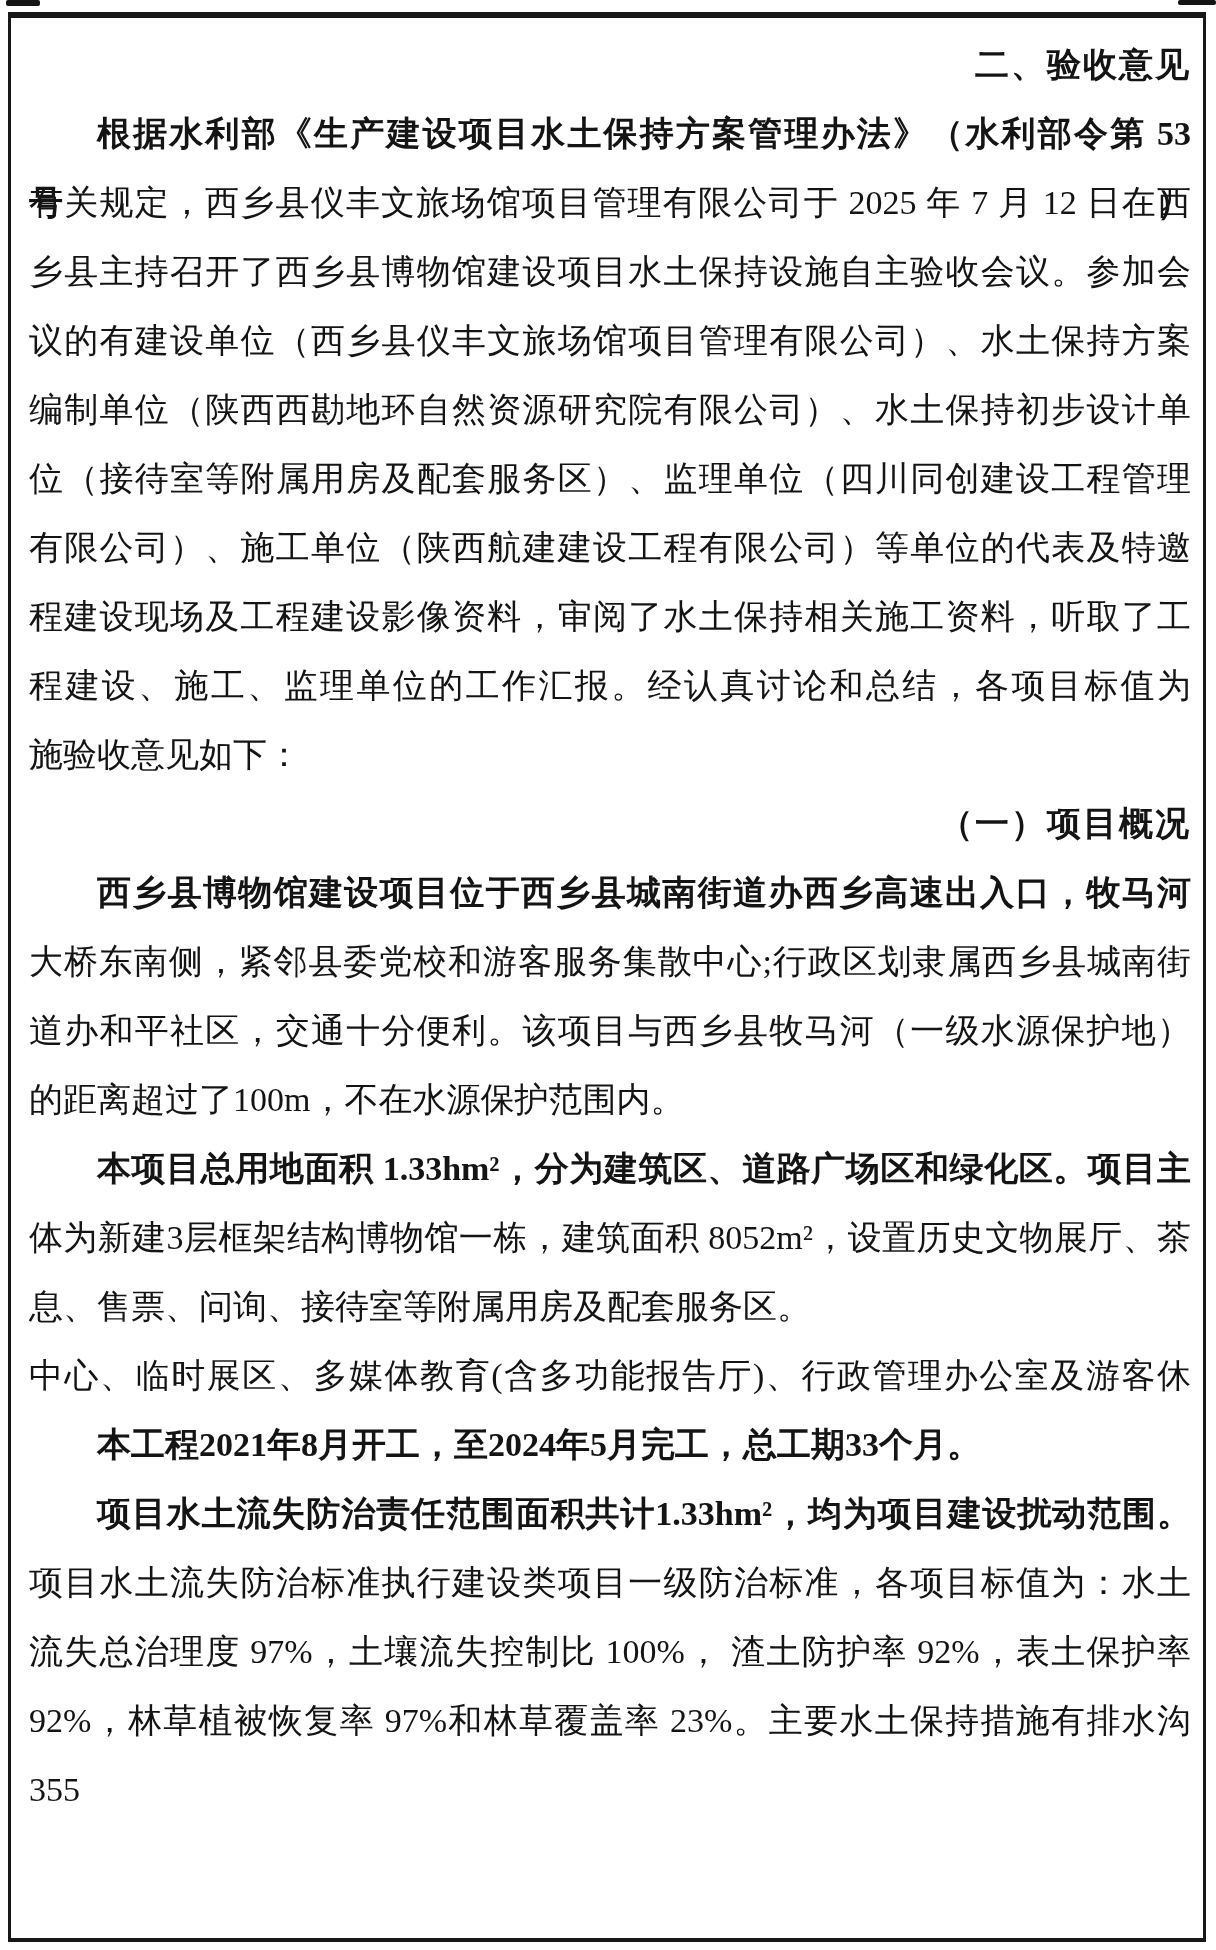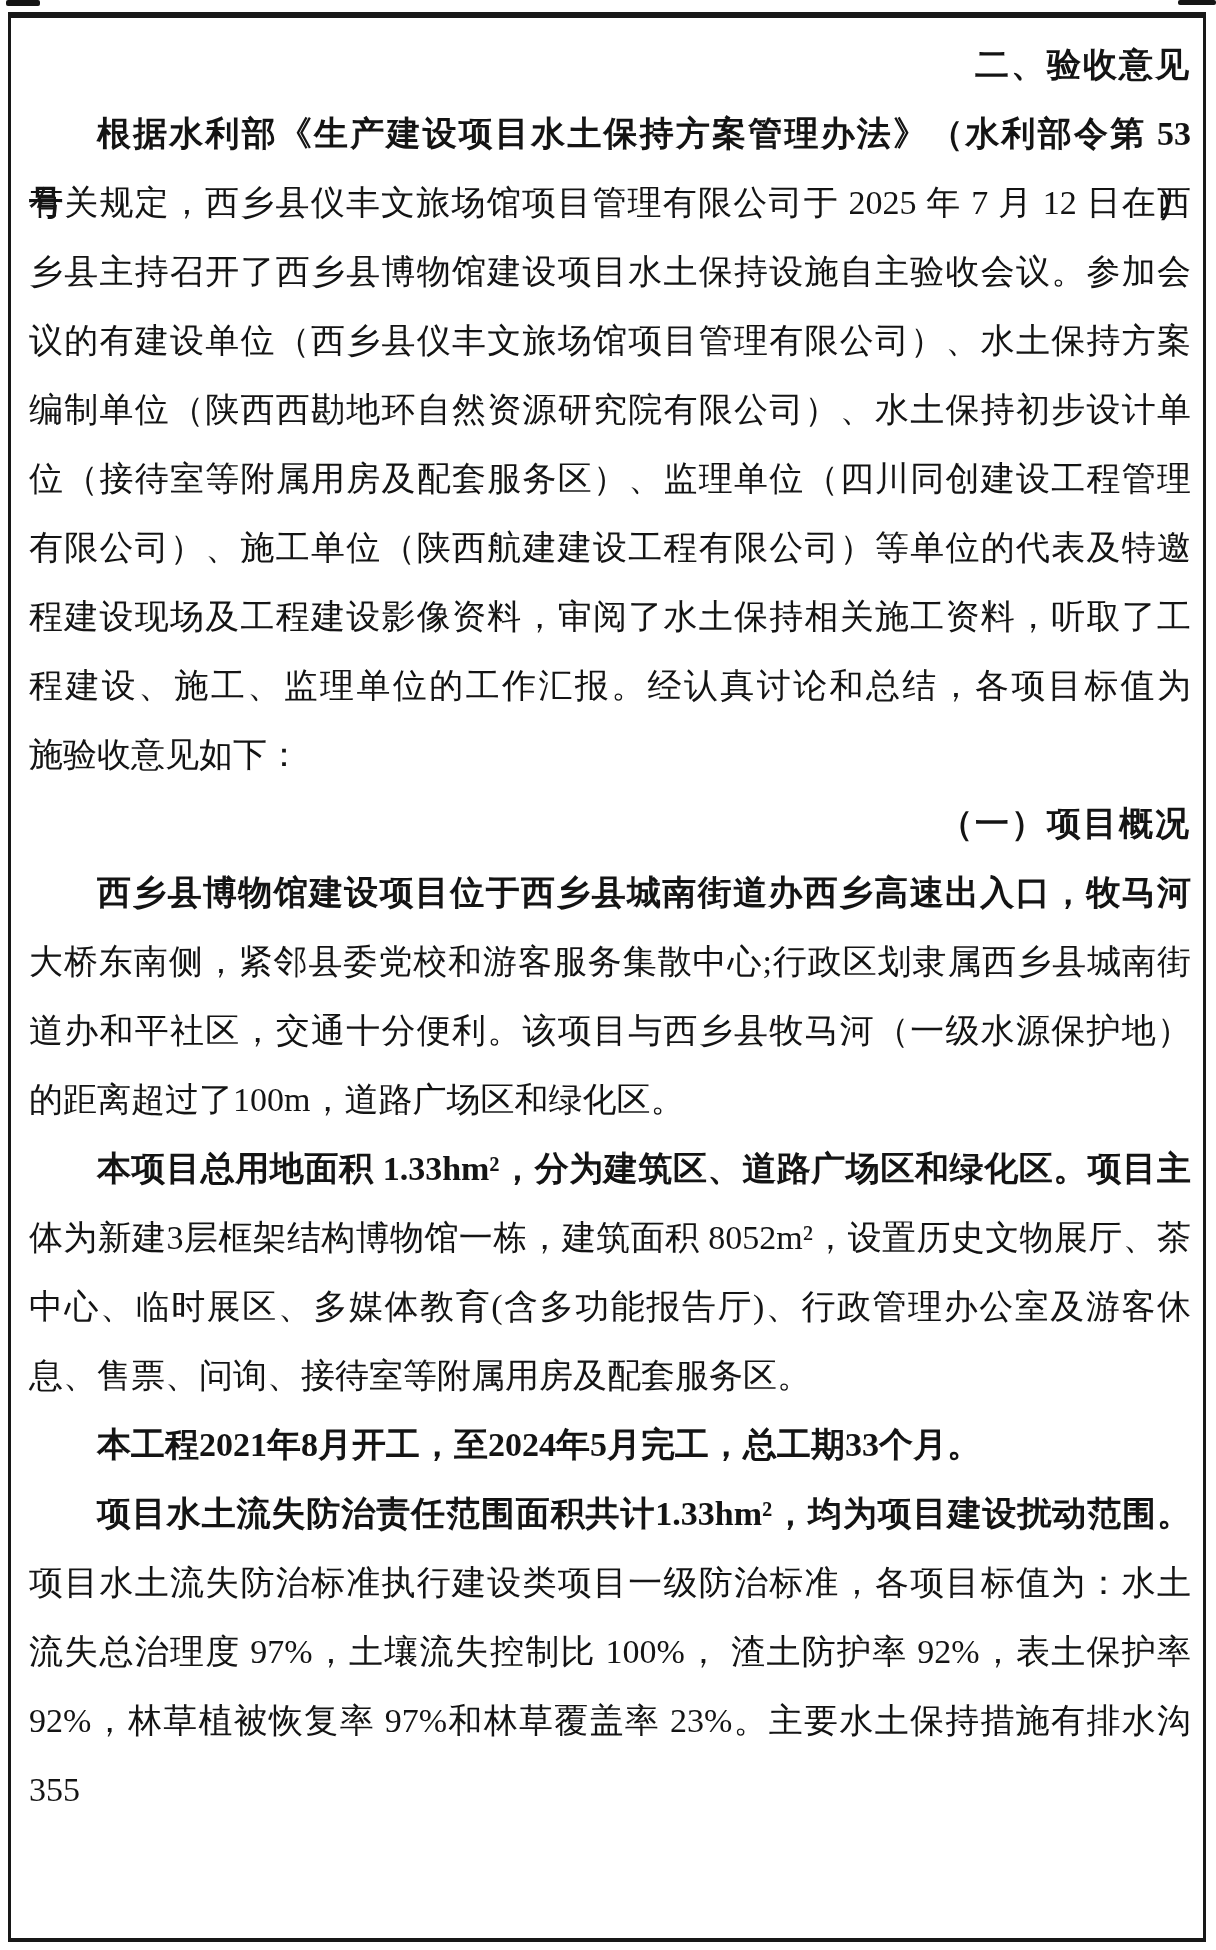--- a/index.html
+++ b/index.html
@@ -88,24 +88,24 @@
     <div class="line j">编制单位（陕西西勘地环自然资源研究院有限公司）、水土保持初步设计单</div>
     <div class="line j">位（接待室等附属用房及配套服务区）、监理单位（四川同创建设工程管理</div>
     <div class="line j">有限公司）、施工单位（陕西航建建设工程有限公司）等单位的代表及特邀</div>
     <div class="line j">程建设现场及工程建设影像资料，审阅了水土保持相关施工资料，听取了工</div>
     <div class="line j">程建设、施工、监理单位的工作汇报。经认真讨论和总结，各项目标值为</div>
     <div class="line">施验收意见如下：</div>
     <div class="line h ind">（一）项目概况</div>
     <div class="line ind j">西乡县博物馆建设项目位于西乡县城南街道办西乡高速出入口，牧马河</div>
     <div class="line j">大桥东南侧，紧邻县委党校和游客服务集散中心;行政区划隶属西乡县城南街</div>
     <div class="line j">道办和平社区，交通十分便利。该项目与西乡县牧马河（一级水源保护地）</div>
-    <div class="line">的距离超过了100m，道路广场区和绿化区。</div>
+    <div class="line">的距离超过了100m，不在水源保护范围内。</div>
     <div class="line ind j">本项目总用地面积 1.33hm²，分为建筑区、道路广场区和绿化区。项目主</div>
     <div class="line j">体为新建3层框架结构博物馆一栋，建筑面积 8052m²，设置历史文物展厅、茶</div>
+    <div class="line">息、售票、问询、接待室等附属用房及配套服务区。</div>
     <div class="line j">中心、临时展区、多媒体教育(含多功能报告厅)、行政管理办公室及游客休</div>
-    <div class="line">息、售票、问询、接待室等附属用房及配套服务区。</div>
     <div class="line ind">本工程2021年8月开工，至2024年5月完工，总工期33个月。</div>
     <div class="line ind j">项目水土流失防治责任范围面积共计1.33hm²，均为项目建设扰动范围。</div>
     <div class="line j">项目水土流失防治标准执行建设类项目一级防治标准，各项目标值为：水土</div>
     <div class="line j">流失总治理度 97%，土壤流失控制比 100%， 渣土防护率 92%，表土保护率</div>
     <div class="line j">92%，林草植被恢复率 97%和林草覆盖率 23%。主要水土保持措施有排水沟355</div>
   </div>
 </div>
 
 </body></html>

